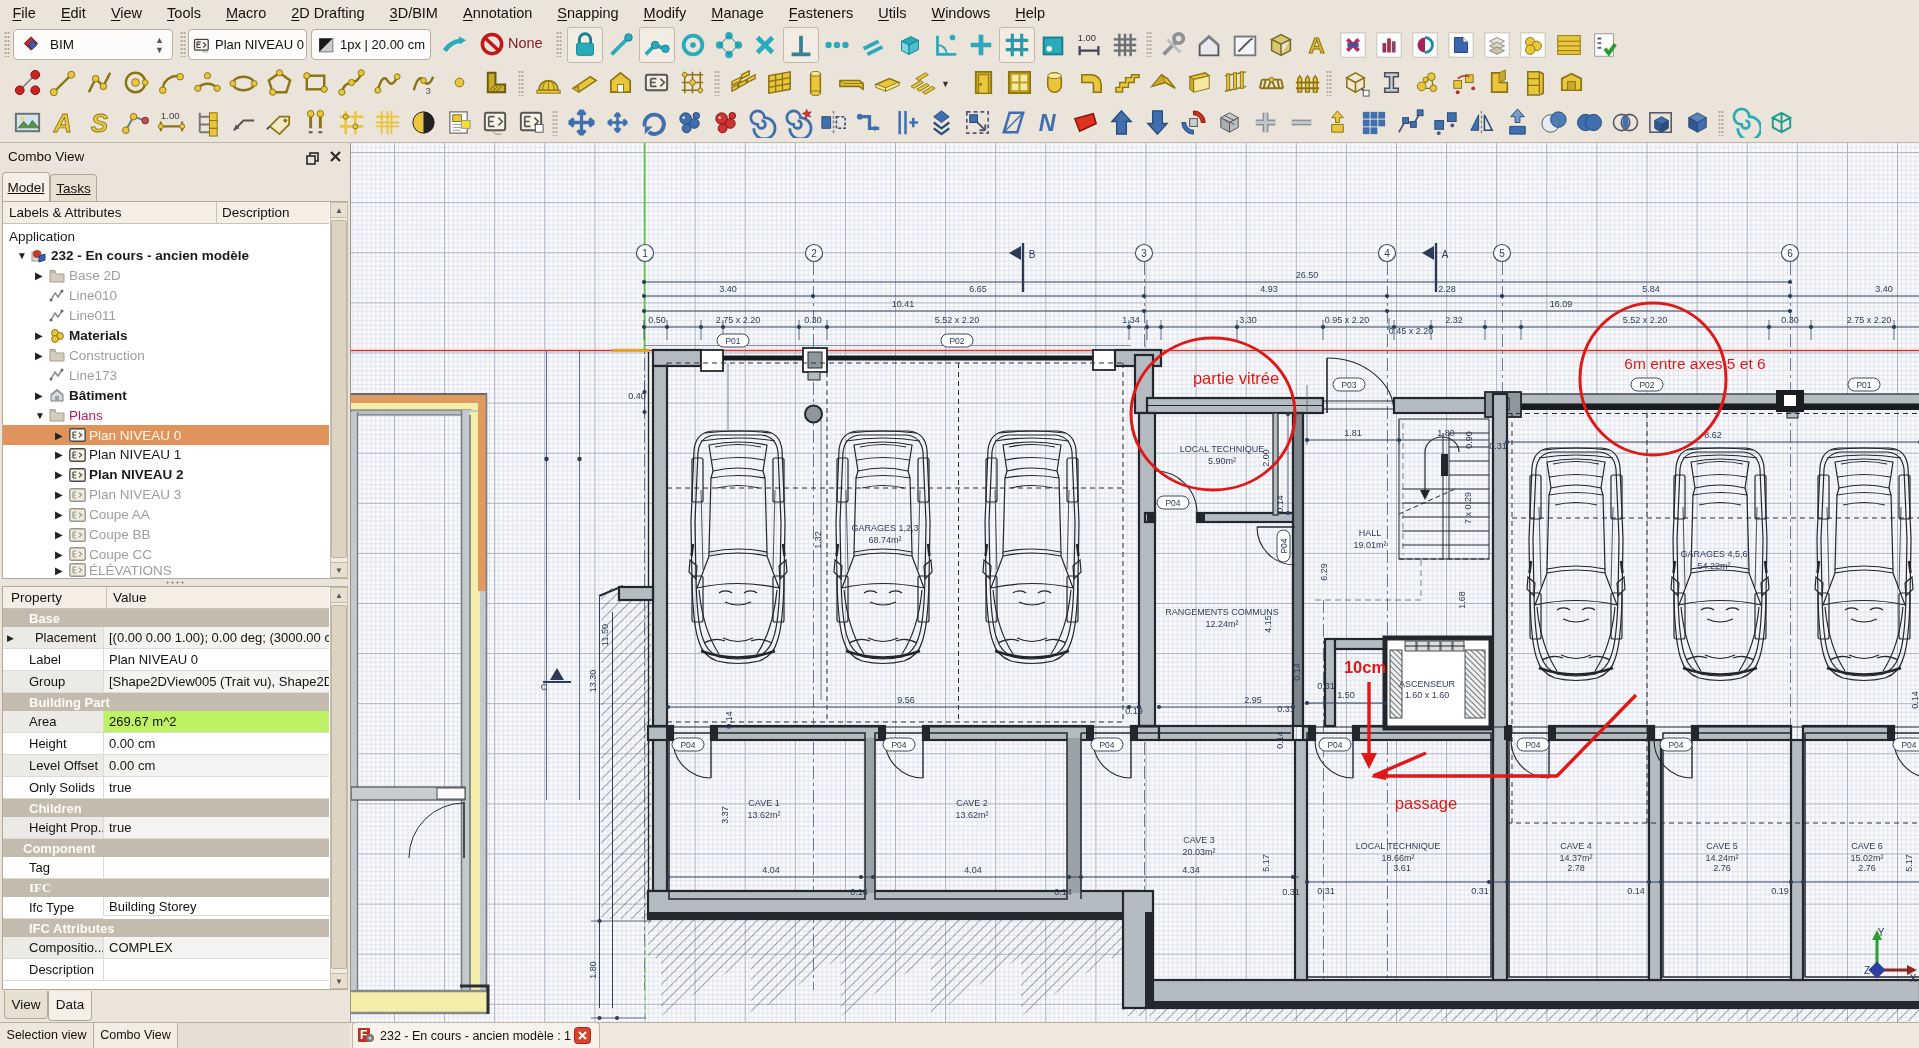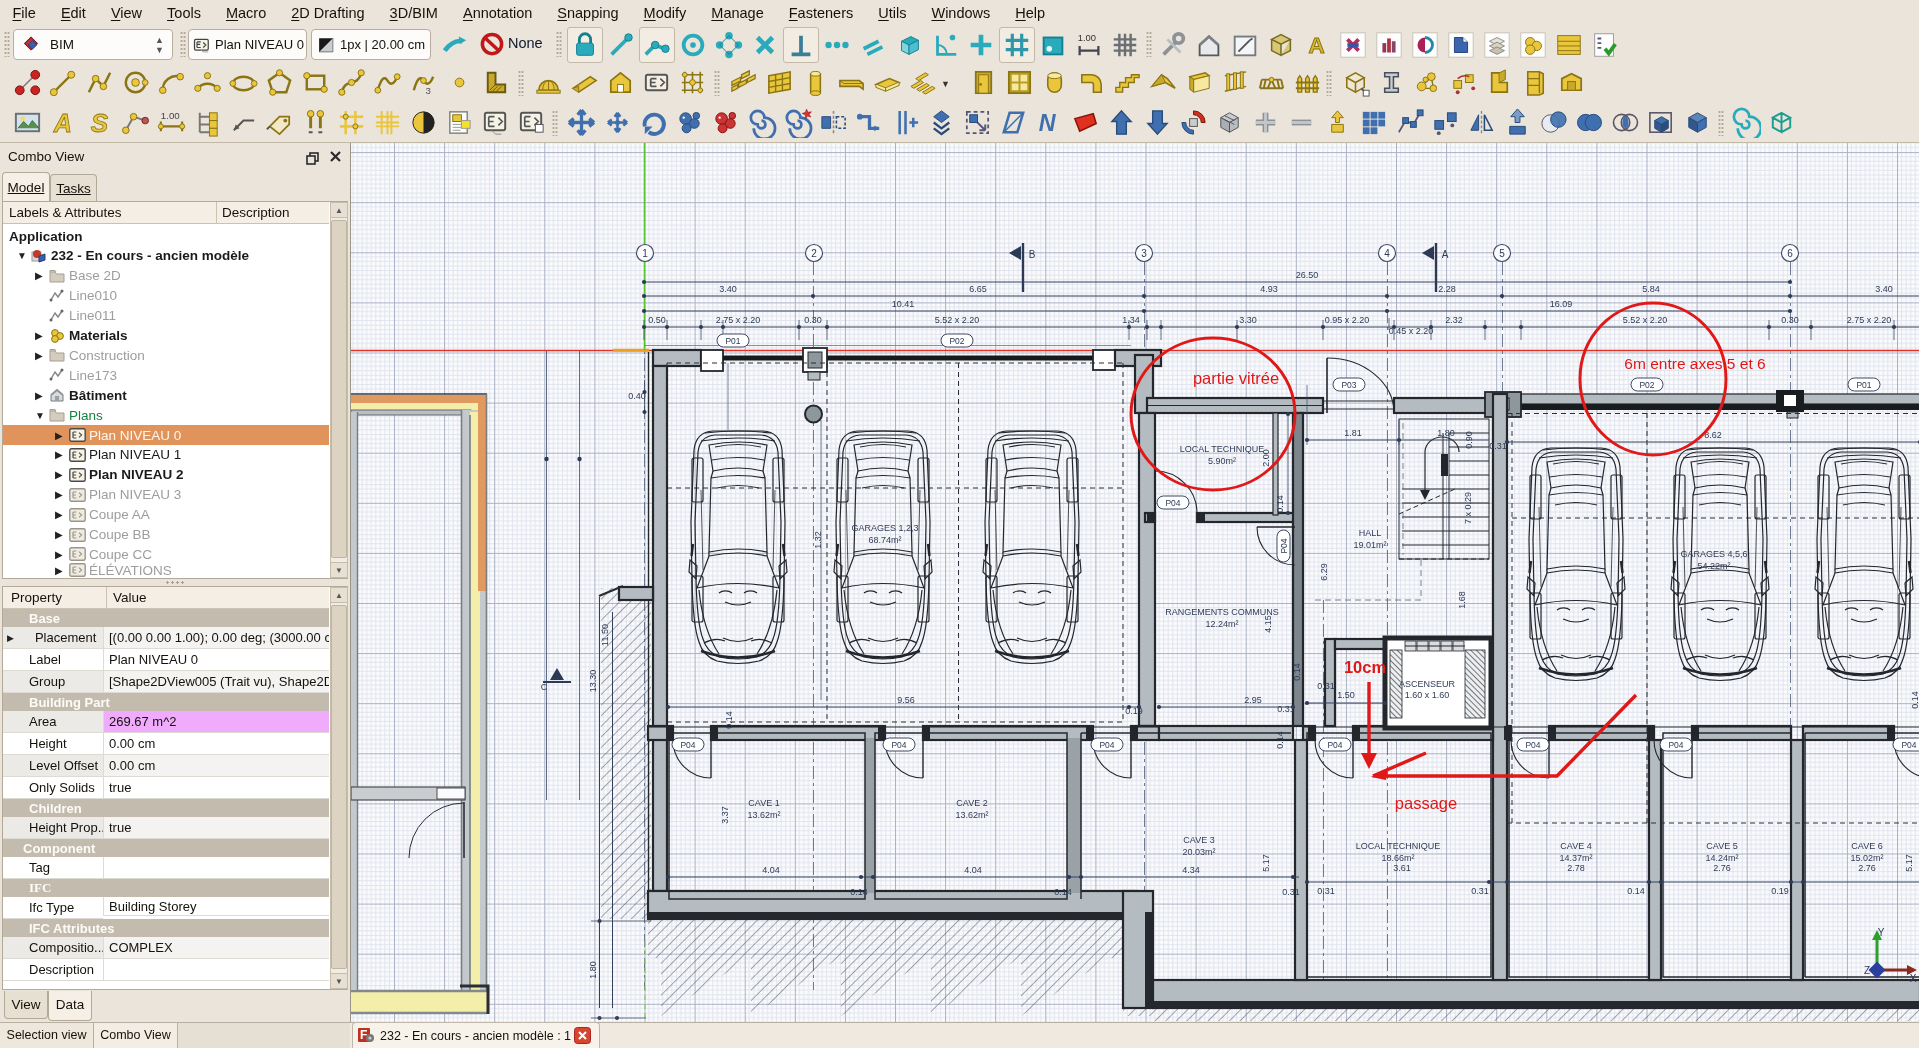--- a/index.html
+++ b/index.html
@@ -78,21 +78,21 @@
       <path d="M5 22 Q14 10 24 12" fill="none" stroke="#2aabbc" stroke-width="5"></path>
       <path d="M28 11 l-8 -4 1 8 Z" fill="#2aabbc"></path>
     </svg>
   </div>
 <div class="abs" style="left:478px;top:30px;">
     <svg width="28" height="28" viewBox="0 0 32 32">
       <circle cx="16" cy="16" r="11" fill="none" stroke="#c01818" stroke-width="4"></circle>
       <path d="M8.5 9.5 L23.5 23.5" stroke="#c01818" stroke-width="4"></path>
     </svg>
   </div>
-<div class="abs" style="left:508px;top:35px;font-size:14.5px;color:#0f172a">None</div>
+<div class="abs" style="left:508px;top:35px;font-size:14.5px;color:#7f1d1d">None</div>
 <div class="abs" style="left:556px;top:31px;width:6px;height:26px;background:radial-gradient(circle,#b2a898 1px,transparent 1.2px);background-size:3px 4px;"></div>
 <div class="ibox" style="left:567px;top:27px;width:36px;height:36px;"></div>
 <div class="abs" style="left:570px;top:30px;">
     <svg width="30" height="30" viewBox="0 0 32 32">
       <rect x="7" y="14" width="18" height="13" rx="2" fill="#2aabbc" stroke="#13808f"></rect>
       <path d="M10 14 v-4 a6 6 0 0 1 12 0 v4" fill="none" stroke="#13808f" stroke-width="3"></path>
     </svg>
   </div>
 <div class="abs" style="left:606px;top:30px;">
     <svg width="30" height="30" viewBox="0 0 32 32">
@@ -899,21 +899,21 @@
 <div class="tab" style="left:2px;top:172px;width:48px;height:29px;background:#f5efe6;z-index:3;">Model</div>
 <div class="tab" style="left:50px;top:174px;width:47px;height:27px;background:#e7dfd2;">Tasks</div>
 <div class="abs" style="left:2px;top:201px;width:346px;height:378px;background:#fff;border:1px solid #b3a999;"></div>
 <div class="abs" style="left:3px;top:202px;width:326px;height:22px;background:#f4eee5;border-bottom:1px solid #cbc2b2;font-size:13.5px;color:#15110b;">
     <span style="position:absolute;left:6px;top:3px;">Labels &amp; Attributes</span>
     <span style="position:absolute;left:219px;top:3px;">Description</span>
     <span style="position:absolute;left:213px;top:0;width:1px;height:22px;background:#cbc2b2;"></span>
   </div>
 <div class="treerow" style="top:226.0px;width:326px;left:3px;">
     <span style="width:6px;flex:none"></span>
-    <span style="font-weight:bold;color:#1a1a1a;" class="">Application</span>
+    <span style="font-weight:normal;color:#1a1a1a;" class="">Application</span>
   </div>
 <div class="treerow" style="top:245.9px;width:326px;left:3px;">
     <span style="width:14px;flex:none"></span>
     <span style="flex:none;font-size:10px;color:#222;width:14px;">▼</span>
     <span style="flex:none;width:20px;">
       <svg width="16" height="16" viewBox="0 0 16 16">
         <rect x="1" y="4" width="9" height="9" fill="#d8d8d8" stroke="#999"></rect>
         <circle cx="6" cy="6" r="4" fill="#c23a2a"></circle>
         <path d="M8 8 l6 -2 v6 l-6 2 Z" fill="#3a5fa8" stroke="#20407e"></path>
       </svg>
@@ -1004,21 +1004,21 @@
   </div>
 <div class="treerow" style="top:405.1px;width:326px;left:3px;">
     <span style="width:32px;flex:none"></span>
     <span style="flex:none;font-size:10px;color:#222;width:14px;">▼</span>
     <span style="flex:none;width:20px;">
       <svg width="16" height="16" viewBox="0 0 16 16">
         <path d="M1 4 h5 l1.5 2 H15 v8 H1 Z" fill="#d4ccbf" stroke="#a89f8f"></path>
         <path d="M1 4 v-1.5 h5 l1 1.5" fill="#c4bcae" stroke="#a89f8f"></path>
       </svg>
     </span>
-    <span style="font-weight:normal;color:#15803d;" class="gray">Plans</span>
+    <span style="font-weight:normal;color:#be185d;" class="gray">Plans</span>
   </div>
 <div class="treerow" style="top:425.0px;width:326px;left:3px;background:#e0945c;">
     <span style="width:52px;flex:none"></span>
     <span style="flex:none;font-size:10px;color:#222;width:14px;">▶</span>
     <span style="flex:none;width:20px;">
       <svg width="17" height="14" viewBox="0 0 17 14">
         <rect x="0.8" y="0.8" width="15.4" height="12.4" rx="1.5" fill="#f6f2e6" stroke="#4a4a48" stroke-width="1.4"></rect>
         <path d="M4 4 v6 M4 4 h3.4 M4 7 h3 M4 10 h3.4 M10 4.6 l2.6 2.4 -2.6 2.4" stroke="#4a4a48" stroke-width="1.2" fill="none"></path>
       </svg>
     </span>
@@ -1135,21 +1135,21 @@
   </div>
 <div class="prow" style="left:103px;top:671.0px;width:226px;height:22px;background:#f4f3f1;border-bottom:1px solid #dedbd5;border-left:1px solid #dedbd5;">
     <span style="margin-left:5px;">[Shape2DView005 (Trait vu), Shape2D...</span>
   </div>
 <div class="prow" style="left:3px;top:693.0px;width:326px;height:18px;background:#c3bbae;color:#fdfbf7;font-weight:bold;">
     <span style="margin-left:26px;">Building Part</span>
   </div>
 <div class="prow" style="left:3px;top:711.0px;width:100px;height:22px;background:#eceae7;border-bottom:1px solid #dedbd5;">
     <span style="margin-left:26px;">Area</span>
   </div>
-<div class="prow" style="left:103px;top:711.0px;width:226px;height:22px;background:#f0abfc;border-bottom:1px solid #dedbd5;border-left:1px solid #dedbd5;">
+<div class="prow" style="left:103px;top:711.0px;width:226px;height:22px;background:#bef264;border-bottom:1px solid #dedbd5;border-left:1px solid #dedbd5;">
     <span style="margin-left:5px;">269.67 m^2</span>
   </div>
 <div class="prow" style="left:3px;top:733.0px;width:100px;height:22px;background:#ffffff;border-bottom:1px solid #dedbd5;">
     <span style="margin-left:26px;">Height</span>
   </div>
 <div class="prow" style="left:103px;top:733.0px;width:226px;height:22px;background:#ffffff;border-bottom:1px solid #dedbd5;border-left:1px solid #dedbd5;">
     <span style="margin-left:5px;">0.00 cm</span>
   </div>
 <div class="prow" style="left:3px;top:755.0px;width:100px;height:22px;background:#eceae7;border-bottom:1px solid #dedbd5;">
     <span style="margin-left:26px;">Level Offset</span>

